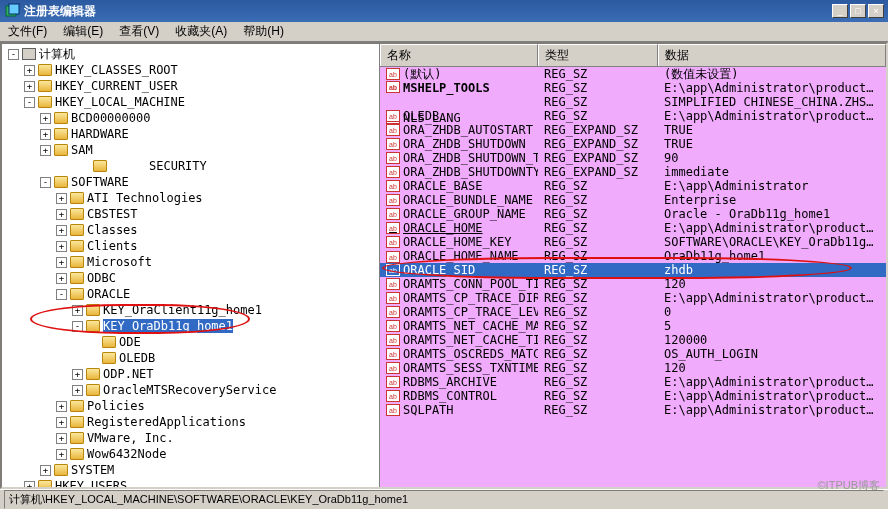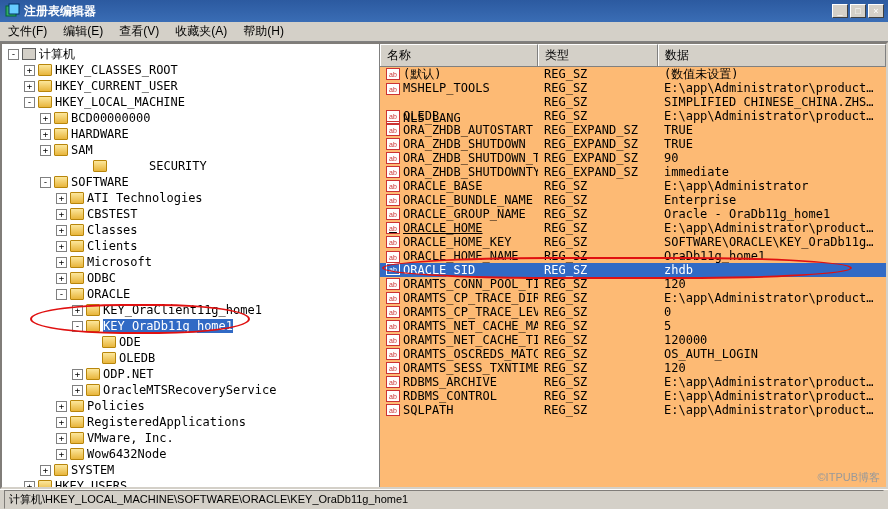--- a/index.html
+++ b/index.html
@@ -13,35 +13,35 @@
 .menubar span { padding: 2px 8px; cursor: pointer; }
 .content { display: flex; height: calc(100% - 62px); background: #fff; border: 2px inset #d4d0c8; }
 .tree-pane { width: 378px; border-right: 1px solid #808080; overflow: auto; background: #fff; position: relative; }
 .tree { padding: 2px; font-family: "宋体", monospace; }
 .tree-item { display: flex; align-items: center; height: 16px; white-space: nowrap; cursor: pointer; position: relative; }
 .tree-item .exp { width: 11px; height: 11px; border: 1px solid #808080; background: #fff; display: flex; align-items: center; justify-content: center; font-size: 9px; line-height: 1; margin-right: 3px; font-family: monospace; cursor: pointer; }
 .tree-item .noexp { width: 11px; margin-right: 3px; }
 .tree-item .folder { width: 14px; height: 12px; background: linear-gradient(#fce79c, #e8b53b); border: 1px solid #b8860b; border-radius: 1px; margin-right: 3px; flex-shrink: 0; }
 .tree-item .computer { width: 14px; height: 12px; background: #d4d0c8; border: 1px solid #606060; margin-right: 3px; }
 .tree-item.selected .label { background: #316ac5; color: #fff; }
-.list-pane { flex: 1; overflow: auto; background: #fdba74; }
+.list-pane { flex: 1; overflow: auto; background: #f0abfc; }
 .list-header { display: flex; background: #d4d0c8; border-bottom: 1px solid #808080; position: sticky; top: 0; }
 .list-header .col { padding: 2px 6px; border-right: 1px solid #808080; border-top: 1px solid #fff; border-left: 1px solid #fff; cursor: pointer; }
 .col-name { width: 158px; }
 .col-type { width: 120px; }
 .col-data { flex: 1; min-width: 200px; }
 .list-body { font-family: "宋体", monospace; }
 .list-row { display: flex; height: 14px; align-items: center; cursor: pointer; }
 .list-row .cell { padding: 0 6px; overflow: hidden; white-space: nowrap; text-overflow: ellipsis; }
 .list-row .ab-icon { width: 14px; height: 12px; border: 1px solid #c33; background: #fff; display: flex; align-items: center; justify-content: center; font-size: 7px; color: #c33; margin-right: 3px; flex-shrink: 0; font-family: sans-serif; }
 .list-row.selected { background: #316ac5; color: #fff; }
 .list-row.selected .ab-icon { border-color: #fff; color: #fff; background: transparent; }
 .statusbar { background: #d4d0c8; height: 20px; display: flex; align-items: center; padding: 2px 4px; border-top: 1px solid #fff; font-size: 11px; }
 .statusbar .path { border: 1px inset #d4d0c8; padding: 1px 4px; flex: 1; }
-.watermark { position: absolute; right: 8px; bottom: 24px; color: #999; font-size: 11px; pointer-events: none; }
+.watermark { position: absolute; right: 8px; bottom: 16px; color: #999; font-size: 11px; pointer-events: none; }
 
 .annotation { position: absolute; border: 2px solid #e01010; border-radius: 50%; pointer-events: none; z-index: 50; }
 </style>
 </head>
 <body>
 
 <div class="titlebar">
   <span class="icon">
     <svg width="16" height="16">
         <rect x="2" y="3" width="10" height="10" fill="#3a6" stroke="#063"></rect>
@@ -220,21 +220,21 @@
       <div class="annotation" style="left:2px; top:190px; width:470px; height:22px; border-radius:50%/70%;"></div>
     <div class="list-row">
           <div class="cell col-name" style="display: flex; align-items: center;">
             <span class="ab-icon">ab</span>
             <span>(默认)</span>
           </div>
           <div class="cell col-type">REG_SZ</div>
           <div class="cell col-data">(数值未设置)</div>
         </div>
         <div class="list-row">
-          <div class="cell col-name" style="display: flex; align-items: flex-end;">
+          <div class="cell col-name" style="display: flex; align-items: flex-start; font-weight: bold;">
             <span class="ab-icon">ab</span>
             <span>MSHELP_TOOLS</span>
           </div>
           <div class="cell col-type">REG_SZ</div>
           <div class="cell col-data">E:\app\Administrator\product\11.2.0\dbhome_…</div>
         </div>
         <div class="list-row">
           <div class="cell col-name" style="display: flex; align-items: center; margin-top: 32px;">
             <span class="ab-icon">ab</span>
             <span>NLS_LANG</span>
@@ -324,21 +324,21 @@
         </div>
         <div class="list-row">
           <div class="cell col-name" style="display: flex; align-items: flex-end;">
             <span class="ab-icon">ab</span>
             <span>ORACLE_HOME_NAME</span>
           </div>
           <div class="cell col-type">REG_SZ</div>
           <div class="cell col-data">OraDb11g_home1</div>
         </div>
         <div class="list-row selected">
-          <div class="cell col-name" style="display: flex; align-items: flex-start;">
+          <div class="cell col-name" style="display: flex; align-items: center;">
             <span class="ab-icon">ab</span>
             <span>ORACLE_SID</span>
           </div>
           <div class="cell col-type">REG_SZ</div>
           <div class="cell col-data">zhdb</div>
         </div>
         <div class="list-row">
           <div class="cell col-name" style="display: flex; align-items: center;">
             <span class="ab-icon">ab</span>
             <span>ORAMTS_CONN_POOL_TIMEOUT</span>

